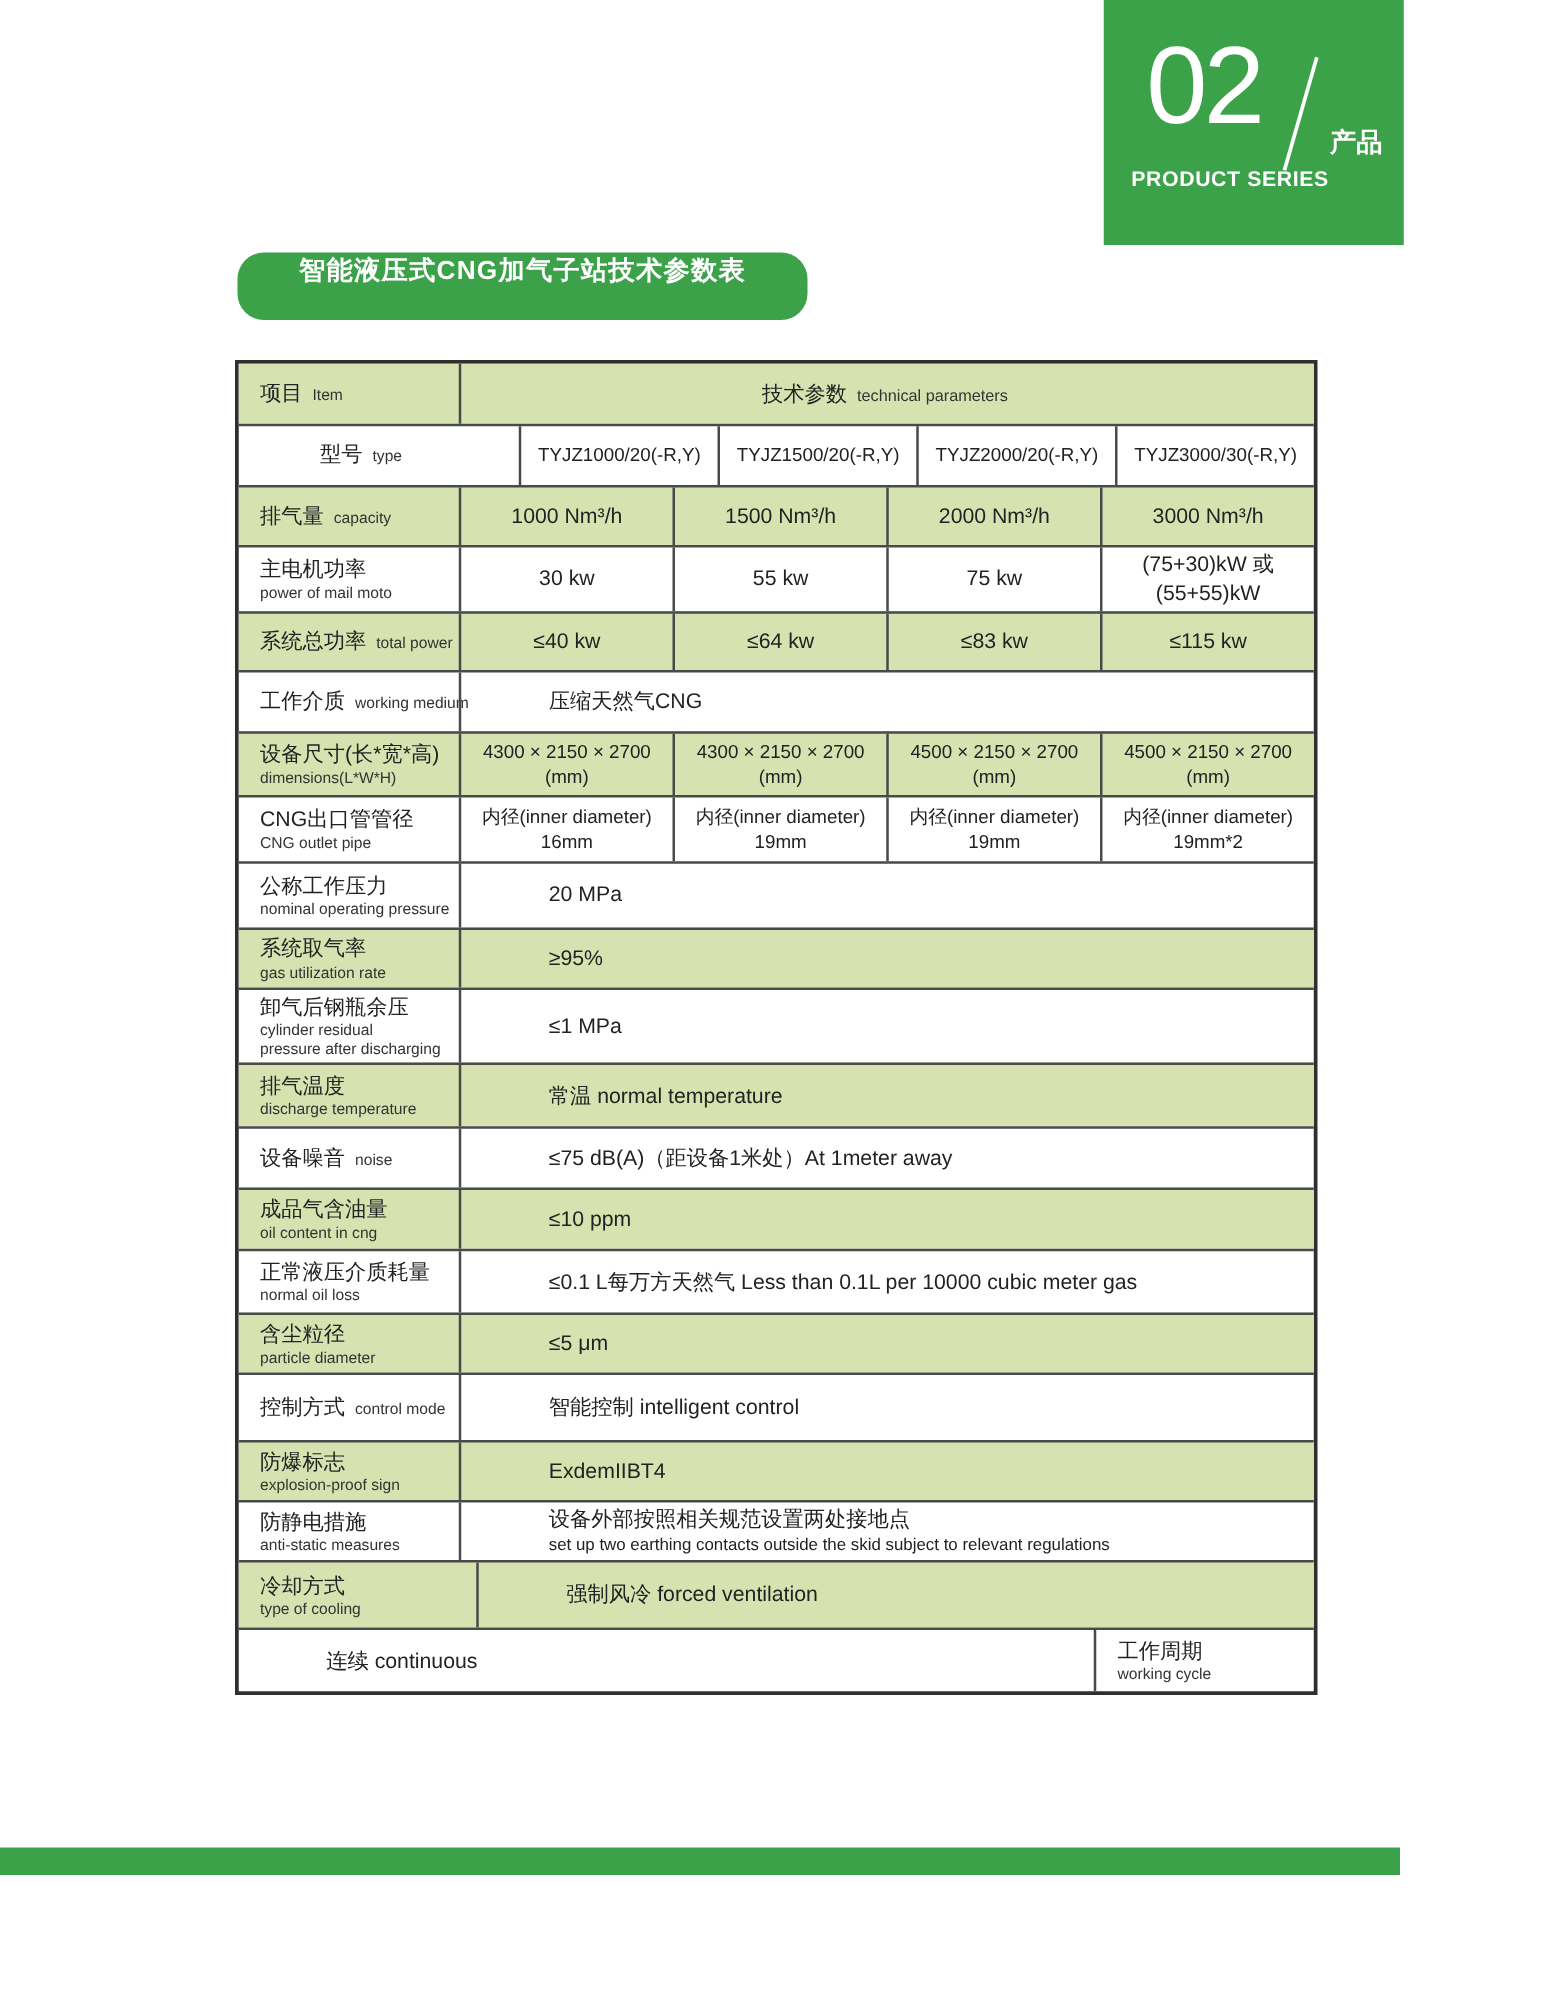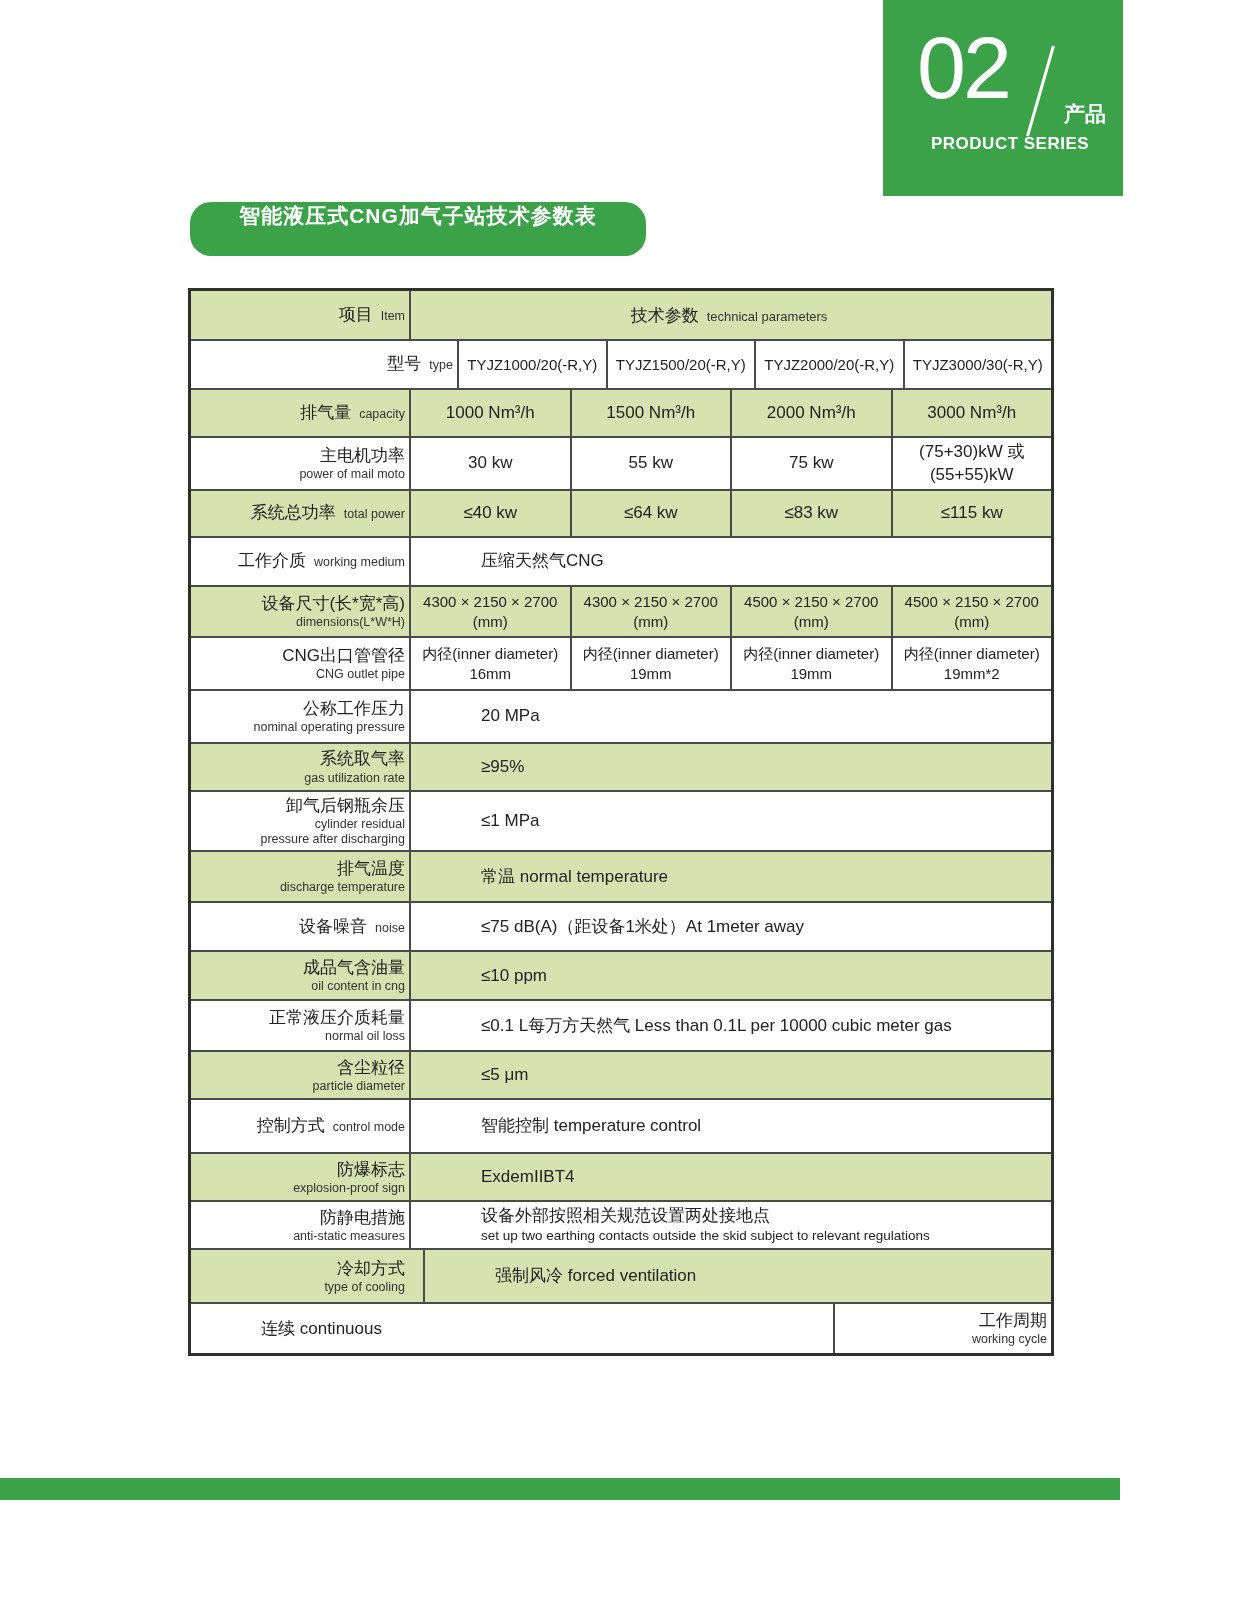--- a/index.html
+++ b/index.html
@@ -4,37 +4,37 @@
 <style>
   html,body{margin:0;padding:0;background:#fff;}
   .page{position:relative;width:1246px;height:1600px;background:#fff;overflow:hidden;
         font-family:"Liberation Sans","DejaVu Sans",sans-serif;color:#222;}
 
   
   .badge{position:absolute;left:883px;top:0;width:240px;height:196px;background:var(--green,#3ba24a);}
   .badge-num{position:absolute;left:34px;top:24px;font-size:88px;line-height:1;letter-spacing:-3px;color:#fff;}
   .badge-slash{position:absolute;left:156px;top:44px;width:3px;height:94px;background:#fff;transform:rotate(16deg);}
   .badge-zh{position:absolute;left:181px;top:100px;font-size:21px;font-weight:bold;color:#fff;}
-  .badge-en{position:absolute;left:48px;top:134px;font-size:17px;font-weight:bold;letter-spacing:.5px;color:#fff;white-space:nowrap;}
+  .badge-en{position:absolute;left:22px;top:134px;font-size:17px;font-weight:bold;letter-spacing:.5px;color:#fff;white-space:nowrap;}
 
   
   .pill{position:absolute;left:190px;top:202px;width:456px;height:54px;border-radius:21px;
         background:var(--green,#3ba24a);display:flex;align-items:flex-start;justify-content:center;}
   .pill span{color:#fff;font-size:21px;font-weight:bold;letter-spacing:1px;white-space:nowrap;}
 
   
   .ptable{position:absolute;left:188px;top:288px;width:866px;border:3px solid #2f2f2f;
           box-sizing:border-box;background:#fff;}
   .t-row{display:flex;border-top:2px solid #4a4a4a;align-items:stretch;}
   .t-row:first-child{border-top:none;}
   .t-row.shaded{background:var(--cellgreen,#d6e3b0);}
   .cell{box-sizing:border-box;border-left:2px solid #4a4a4a;display:flex;flex-direction:column;
         justify-content:center;padding:3px 4px;}
   .cell:first-child{border-left:none;}
-  .cell.label{width:218px;flex:none;padding-left:17px;align-items:flex-end;}
+  .cell.label{width:176px;flex:none;padding-left:17px;align-items:flex-start;}
   .cell.val{flex:1 1 0;align-items:center;text-align:center;white-space:nowrap;}
   .cell.spanv{flex:1 1 0;align-items:flex-start;text-align:left;padding-left:70px;}
   .cell.spanv.centered{align-items:center;padding-left:0;text-align:center;}
   .labline{display:block;white-space:nowrap;}
   .zh{font-size:17px;color:#222;}
   .en{font-size:13px;color:#333;}
   .labline .en{margin-left:8px;}
   .cell.label .en{font-size:12.5px;line-height:1.2;}
   .cell.label .zh{line-height:1.3;}
   .ln{line-height:1.3;}
@@ -262,21 +262,21 @@
         </div>
         <div class="cell spanv">
           <div class="ln lg">≤5 μm</div>
         </div>
       </div>
       <div class="t-row" style="min-height: 52px;">
         <div class="cell label">
           <div class="labline"><span class="zh">控制方式</span><span class="en">control mode</span></div>
         </div>
         <div class="cell spanv">
-          <div class="ln lg">智能控制 temperature control</div>
+          <div class="ln lg">智能控制 intelligent control</div>
         </div>
       </div>
       <div class="t-row shaded" style="min-height: 46px;">
         <div class="cell label">
           <div class="zh">防爆标志</div>
           <div class="en">explosion-proof sign</div>
         </div>
         <div class="cell spanv">
           <div class="ln lg">ExdemIIBT4</div>
         </div>

